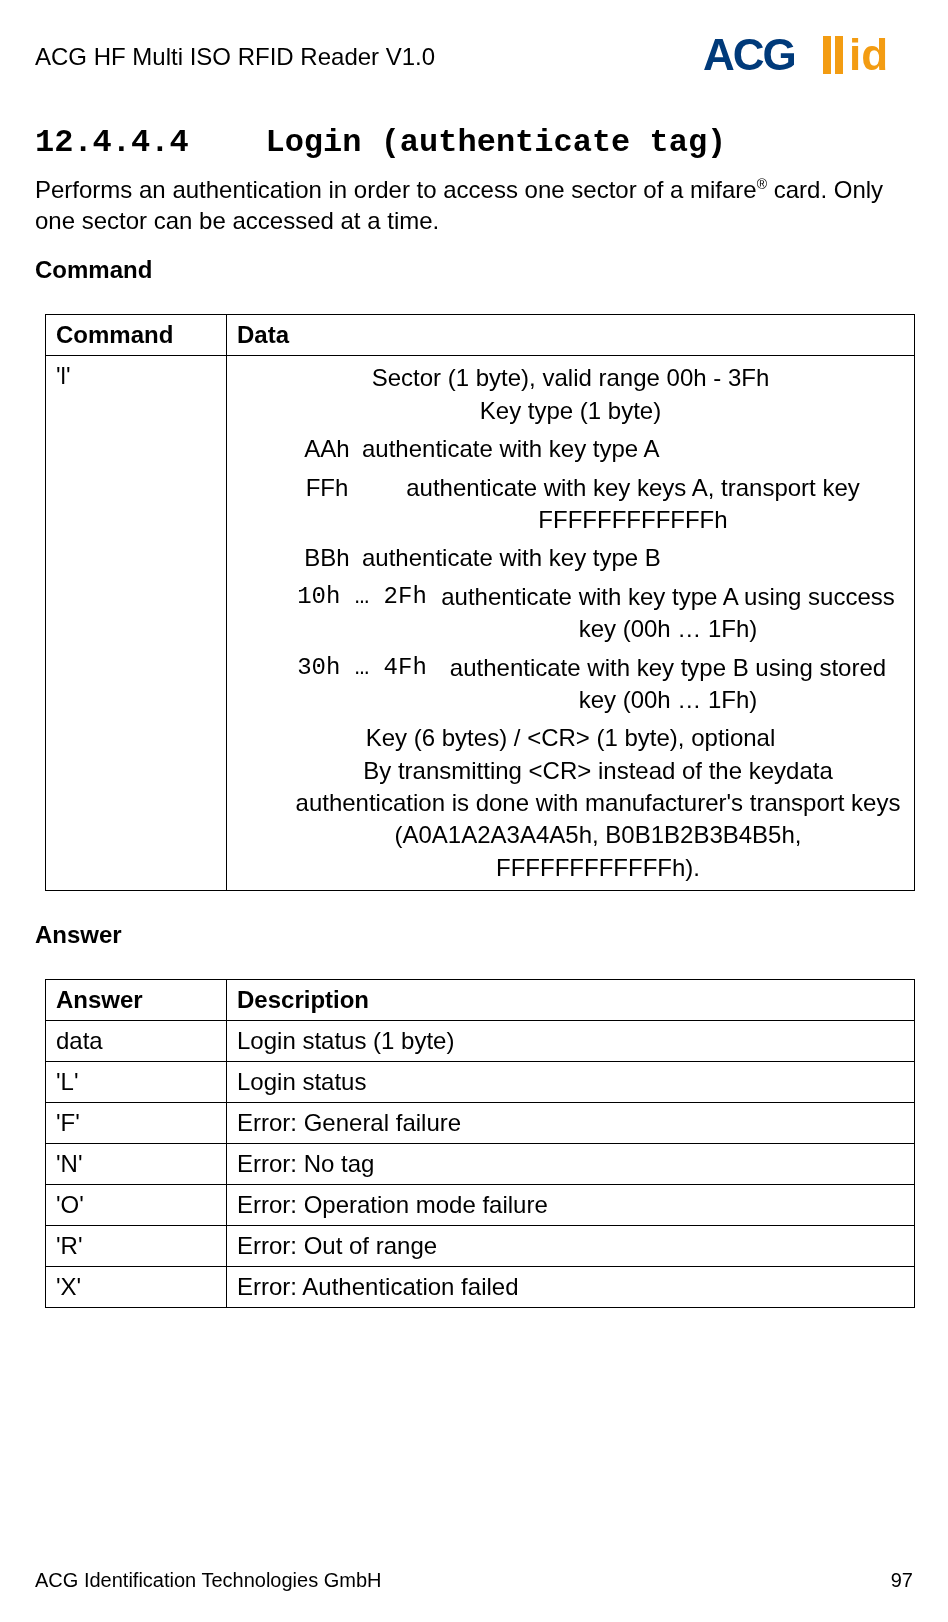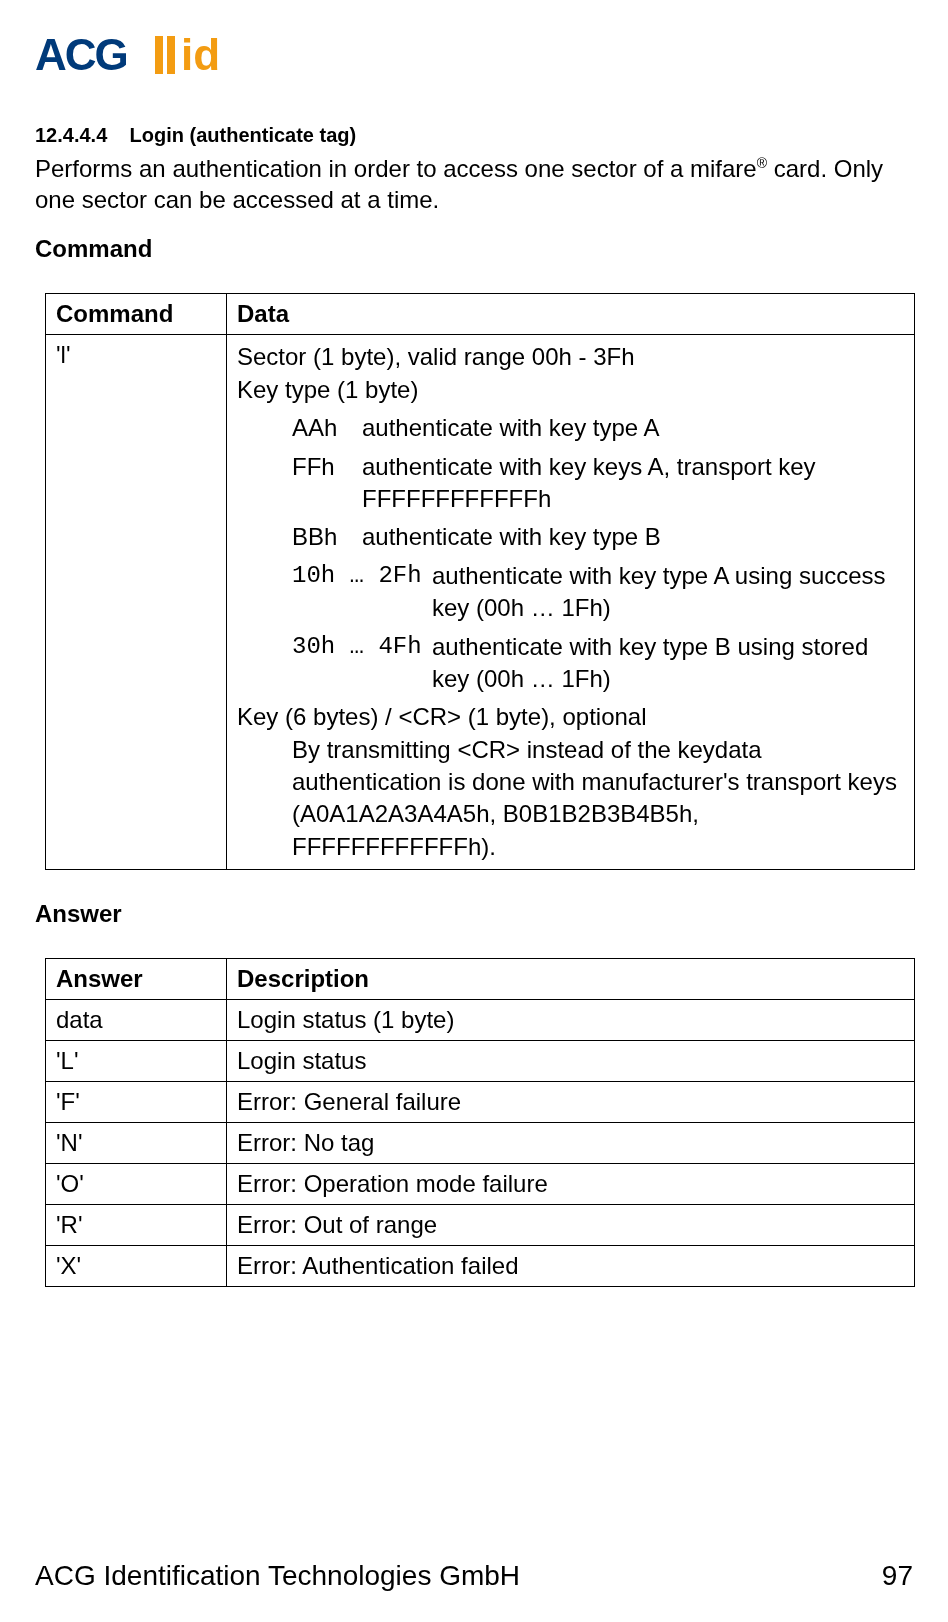--- a/index.html
+++ b/index.html
@@ -31,22 +31,23 @@
     font-size: 24px;
   }
   .logo {
     display: flex;
     align-items: flex-end;
     gap: 6px;
     font-family: Arial, Helvetica, sans-serif;
   }
   .section-number {
     font-weight: bold;
-    font-size: 20px;
-    margin-bottom: 6px;
+    font-size: 32px;
+    margin-bottom: 13px;
+    font-family: Liberation Mono, monospace;
   }
   .section-title {
     font-weight: bold;
   }
   .body-text {
     font-size: 24px;
     line-height: 1.3;
   }
   sup { font-size: 14px; }
   .subhead {
@@ -65,41 +66,43 @@
     padding: 6px 10px;
     text-align: left;
     vertical-align: top;
   }
   th {
     font-weight: bold;
   }
   .col1 { width: 160px; }
   .data-cell {
     line-height: 1.35;
+    text-align: center;
   }
   .indent1 { padding-left: 55px; }
   .kv-row { display: flex; margin-top: 6px; }
   .kv-key { min-width: 70px; }
   .kv-key-wide { min-width: 140px; font-family: Liberation Mono, monospace; }
   .footer {
     position: absolute;
     bottom: 30px;
     left: 35px;
     right: 35px;
     display: flex;
     justify-content: space-between;
-    font-size: 28px;
+    font-size: 20px;
   }
 </style>
 </head>
 <body>
 
 <div class="page">
 
   <div class="header-row">
+    <div class="doc-title">ACG HF Multi ISO RFID Reader V1.0</div>
     <div class="logo">
       <svg width="210" height="54" viewBox="0 0 210 54">
         <text x="0" y="40" font-family="Arial" font-weight="900" font-size="44" fill="#003a7a" letter-spacing="-2">ACG</text>
         <rect x="120" y="6" width="8" height="38" fill="#f39c12"></rect>
         <rect x="132" y="6" width="8" height="38" fill="#f39c12"></rect>
         <text x="146" y="40" font-family="Arial" font-weight="900" font-size="44" fill="#f39c12">id</text>
       </svg>
     </div>
   </div>
 

